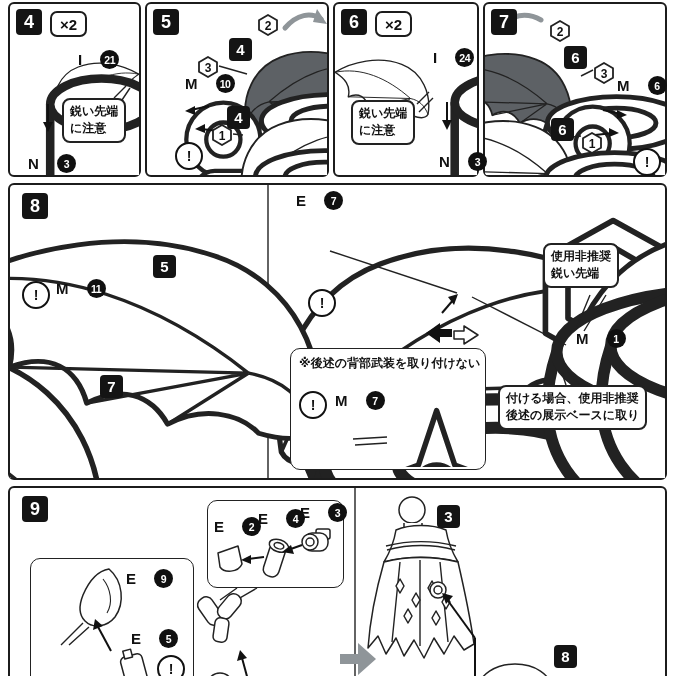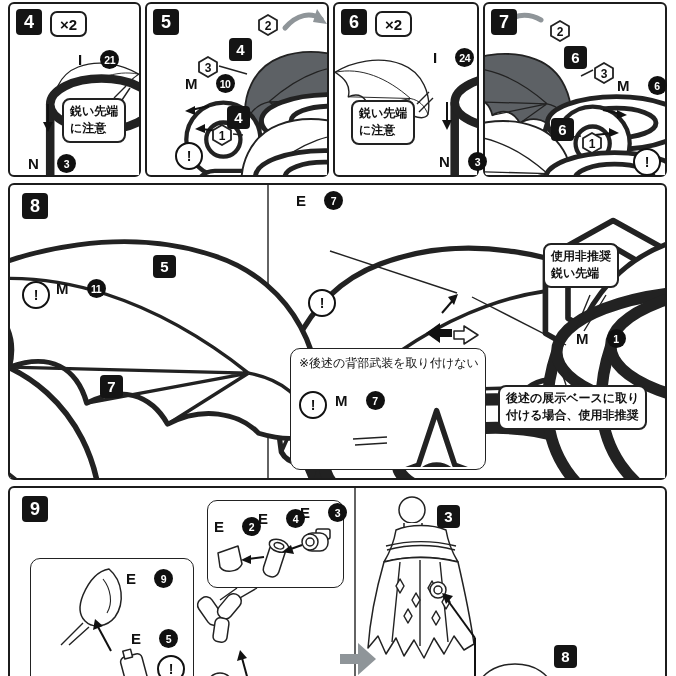--- a/index.html
+++ b/index.html
@@ -16,21 +16,21 @@
         font-size:15px;font-weight:800;display:flex;align-items:center;justify-content:center;}
   .plabel{display:flex;align-items:center;gap:2px;}
   .pl{font-size:15px;font-weight:700;}
   .pc{display:inline-flex;width:19px;height:19px;border-radius:50%;background:#101010;color:#fff;
       font-size:10.5px;font-weight:700;align-items:center;justify-content:center;letter-spacing:-0.5px;margin-left:16px;}
   .warn{width:24px;height:24px;border:2.5px solid #111;border-radius:50%;background:#fff;
         font-size:14px;font-weight:800;display:flex;align-items:center;justify-content:center;}
   .callout{background:#fff;border:2px solid #222;border-radius:8px;padding:3px 6px;
            font-size:12px;font-weight:700;line-height:1.45;white-space:nowrap;}
   .notebox{background:#fff;border:1.8px solid #222;border-radius:10px;box-sizing:border-box;}
-  .jp{font-size:12px;font-weight:400;line-height:1.5;white-space:nowrap;}
+  .jp{font-size:12px;font-weight:700;line-height:1.5;white-space:nowrap;}
   .hex{position:absolute;width:22px;height:22px;}
   .hex polygon{fill:#fff;stroke:#222;stroke-width:1.8;}
   .hex text{font:700 12px "Liberation Sans","DejaVu Sans",sans-serif;text-anchor:middle;fill:#111;}
   svg .mem{fill:var(--wf,#fff);stroke:#222;stroke-width:1.6;stroke-linejoin:round;}
   svg .rib{fill:none;stroke:#222;stroke-width:1.1;}
   svg .pt{fill:#fff;stroke:#222;stroke-width:1.5;stroke-linejoin:round;}
   svg .ln{stroke:#222;stroke-width:1.4;fill:none;}
   svg .arr{stroke:#111;stroke-width:2;fill:none;}
   svg .head{fill:#111;stroke:none;}
   svg .gray{fill:#8f9599;stroke:none;}
@@ -255,22 +255,22 @@
     <div class="ov warn" style="left:298px;top:104px">!</div>
     <div class="ov callout" style="left:533px;top:58px">
       <div>使用非推奨</div>
       <div>鋭い先端</div>
     </div>
     <div class="ov plabel" style="left:566px;top:144px">
       <span class="pl">M</span>
       <span class="pc">1</span>
     </div>
     <div class="ov callout" style="left:488px;top:200px">
+      <div>付ける場合、使用非推奨</div>
       <div>後述の展示ベースに取り</div>
-      <div>付ける場合、使用非推奨</div>
     </div>
 
     <div class="ov notebox" style="left:280px;top:163px;width:196px;height:122px">
       <svg class="art" width="192" height="118" viewBox="0 0 192 118">
         <use href="#cross" transform="translate(16,58) scale(1.35)"></use>
         <path class="ln" d="M96,88 L62,90 M96,94 L64,96"></path>
       </svg>
       <div class="ov jp" style="left:8px;top:5px">※後述の背部武装を取り付けない</div>
       <div class="ov warn" style="left:8px;top:42px">!</div>
       <div class="ov plabel" style="left:44px;top:42px">

